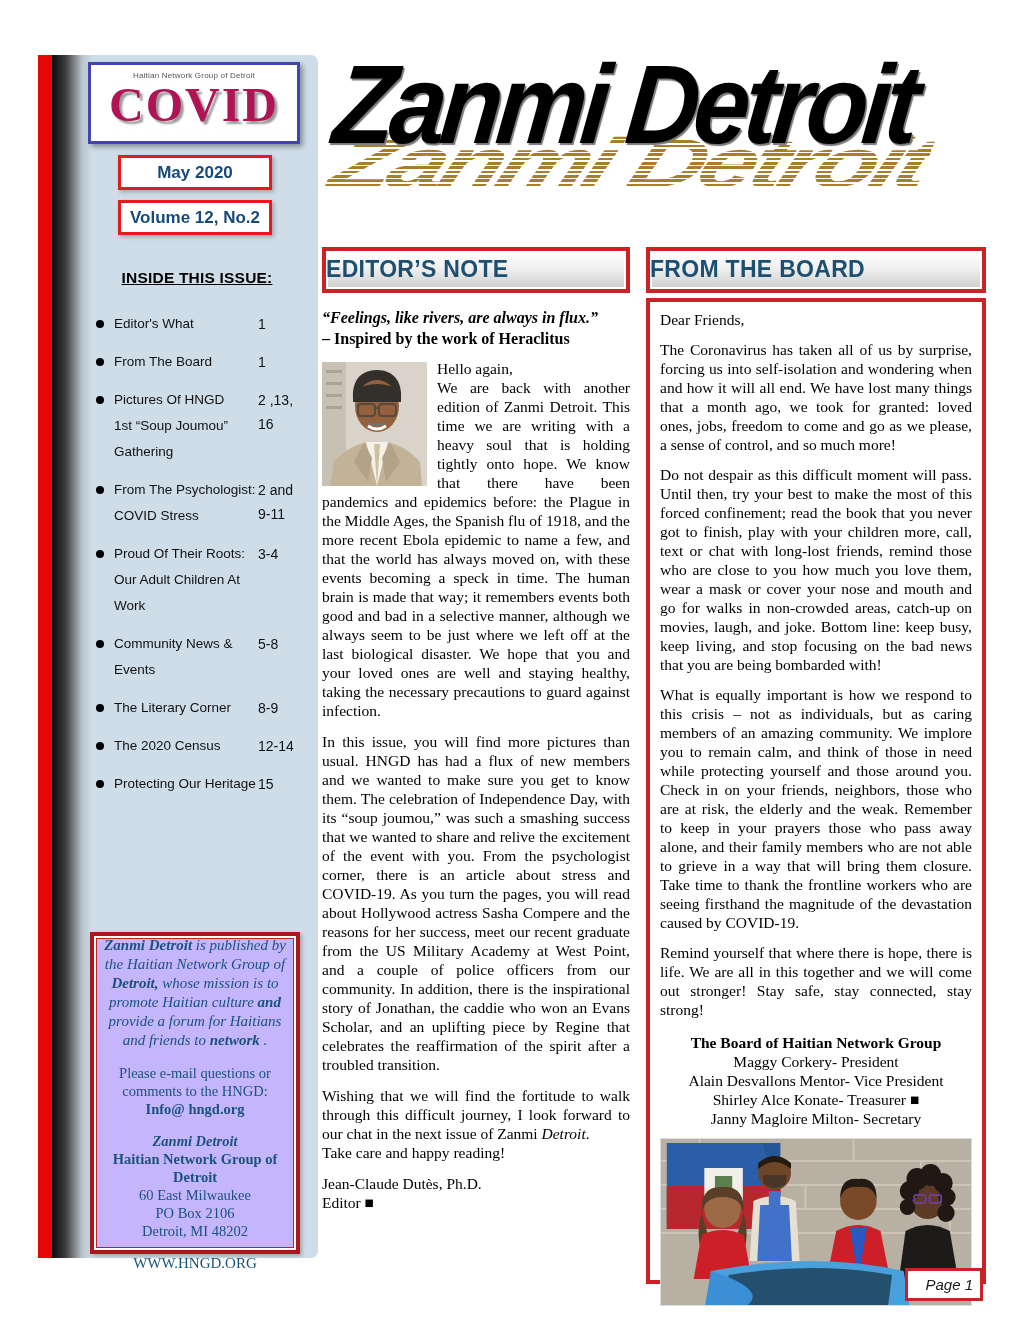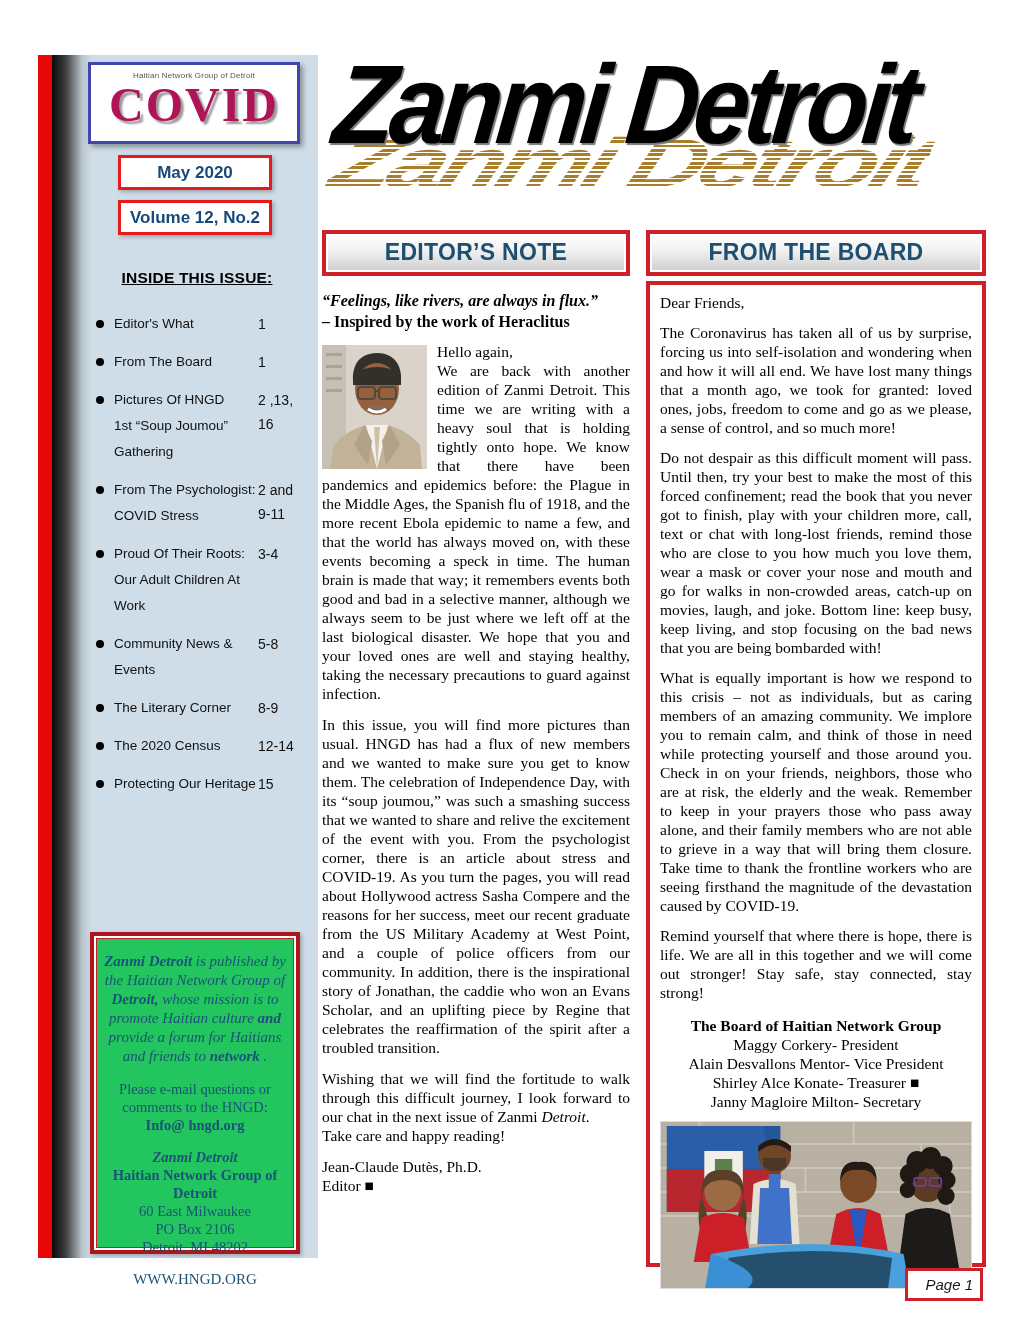--- a/index.html
+++ b/index.html
@@ -1,21 +1,21 @@
 <!DOCTYPE html>
 <html><head>
 <meta charset="utf-8">
 <style>
   * { margin:0; padding:0; box-sizing:border-box; }
   html,body { background:#ffffff; }
   body { width:1024px; height:1325px; position:relative; font-family:"Liberation Serif", serif; color:#000; }
   .page { position:absolute; inset:0; background:#fff; overflow:hidden; }
 
   
-  .sidebar { position:absolute; left:38px; top:55px; width:280px; height:1203px; background:#cfdde8; }
+  .sidebar { position:absolute; left:38px; top:55px; width:280px; height:1203px; background:#cfdde8;border-radius:7px; }
   .sidebar .red-stripe { position:absolute; left:0; top:0; width:14px; height:100%; background:#e90606; }
   .sidebar .dark-fade { position:absolute; left:14px; top:0; width:40px; height:100%;
       background:linear-gradient(to right, #0a0a0a 0%, #3f3f3f 35%, rgba(120,120,120,0.25) 75%, rgba(207,221,232,0) 100%); }
 
   .logo-box { position:absolute; left:50px; top:7px; width:212px; height:82px; background:#fff;
       border:3px solid #4343b2; box-shadow:3px 3px 5px rgba(0,0,0,0.35); text-align:center; padding-top:6px; }
   .logo-org { font-family:"Liberation Sans",sans-serif; font-size:8px; color:#555; letter-spacing:0.2px; }
   .logo-acronym { font-family:"Liberation Serif",serif; font-weight:bold; font-size:48px; line-height:50px;
       color:#b01457; text-shadow:3px 3px 2px #9a9a9a; letter-spacing:2px; }
 
@@ -31,45 +31,45 @@
   .toc-bullet { width:8px; height:8px; border-radius:50%; background:#000; margin:9px 10px 0 12px; flex:none; }
   .toc-label { flex:1; font-size:13.5px; color:#111; line-height:26px; white-space:pre-line; }
   .toc-pages { width:52px; font-size:14px; color:#111; line-height:24px; white-space:pre-line; padding-top:1px; }
 
   .editors-box { position:absolute; left:52px; top:783px; width:210px; height:88px; background:#fff;
       border:4px solid #ab171b; box-shadow:inset 0 0 0 2px #fff, inset 0 0 0 3px #c32026, 2px 2px 4px rgba(0,0,0,0.25);
       text-align:center; color:#1b5378; font-size:14px; padding-top:8px; line-height:17px; }
   .editors-box .row1 { margin-bottom:13px; }
   .eb-label { font-weight:bold; }
 
-  .pub-box { position:absolute; left:52px; top:877px; width:210px; height:322px; background:#22c55e;
+  .pub-box { position:absolute; left:52px; top:877px; width:210px; height:322px; background:#c4b5fd;
       border:4px solid #ab171b; box-shadow:inset 0 0 0 2px #fff, inset 0 0 0 3px #c32026, 2px 2px 4px rgba(0,0,0,0.25);
-      text-align:center; color:#1b5378; font-size:14.5px; padding:16px 10px 0 10px; line-height:18px; }
+      text-align:center; color:#1b5378; font-size:14.5px; padding:0 10px 0 10px; line-height:18px; }
   .mission { font-style:italic; font-size:15px; line-height:19px; }
   .mission b { font-weight:bold; }
   .pub-contact { margin-top:14px; }
   .pub-email { font-weight:bold; }
   .pub-org { margin-top:14px; }
   .pub-org .l1 { font-weight:bold; font-style:italic; }
   .pub-org .l2 { font-weight:bold; }
   .pub-site { margin-top:14px; font-size:15px; }
 
   
   .masthead { position:absolute; left:318px; top:40px; width:680px; height:190px; }
   .mast-text { position:absolute; white-space:nowrap; font-family:"Liberation Sans",sans-serif;
       font-weight:bold; font-style:italic; font-size:112px; letter-spacing:-6px; transform-origin:left bottom; }
   .mast-gold { left:0px; top:34px; color:#a87e2a; transform:skewX(-22deg) scaleY(0.62) scaleX(0.92);
       -webkit-mask-image:repeating-linear-gradient(to bottom,#000 0 4px,transparent 4px 7px);
       mask-image:repeating-linear-gradient(to bottom,#000 0 4px,transparent 4px 7px); }
   .mast-black { left:10px; top:0; color:#000; transform:skewX(-6deg) scaleX(0.9); text-shadow:2px 2px 1px #777; }
 
   
   .section-header { border:4px solid #cc2127; background:linear-gradient(to bottom,#ffffff 0%,#f0f0f0 45%,#cdcdcd 100%);
-      box-shadow:inset 0 0 0 2px #fff; text-align:center; font-family:"Liberation Sans",sans-serif;
-      font-weight:bold; font-size:23px; color:#1c4f70; padding:5px 0 6px 0; letter-spacing:0.3px; }
+      box-shadow:inset 0 0 0 2px #fff; text-align:left; font-family:"Liberation Sans",sans-serif;
+      font-weight:bold; font-size:23px; color:#1c4f70; padding:5px 0 6px 0; letter-spacing:0.3px;margin-top:17px; }
 
   
   .ed-col { position:absolute; left:322px; top:230px; width:308px; }
   .ed-quote { margin-top:14px; font-size:16px; line-height:21px; }
   .ed-quote .q1 { font-weight:bold; font-style:italic; }
   .ed-quote .q2 { font-weight:bold; }
   .ed-body { margin-top:10px; font-size:15.5px; line-height:19px; text-align:justify; }
   .ed-photo { float:left; width:105px; height:124px; margin:3px 10px 2px 0; }
   .ed-body p { margin-bottom:12px; }
   .ed-sig { margin-top:2px; text-align:left; }

